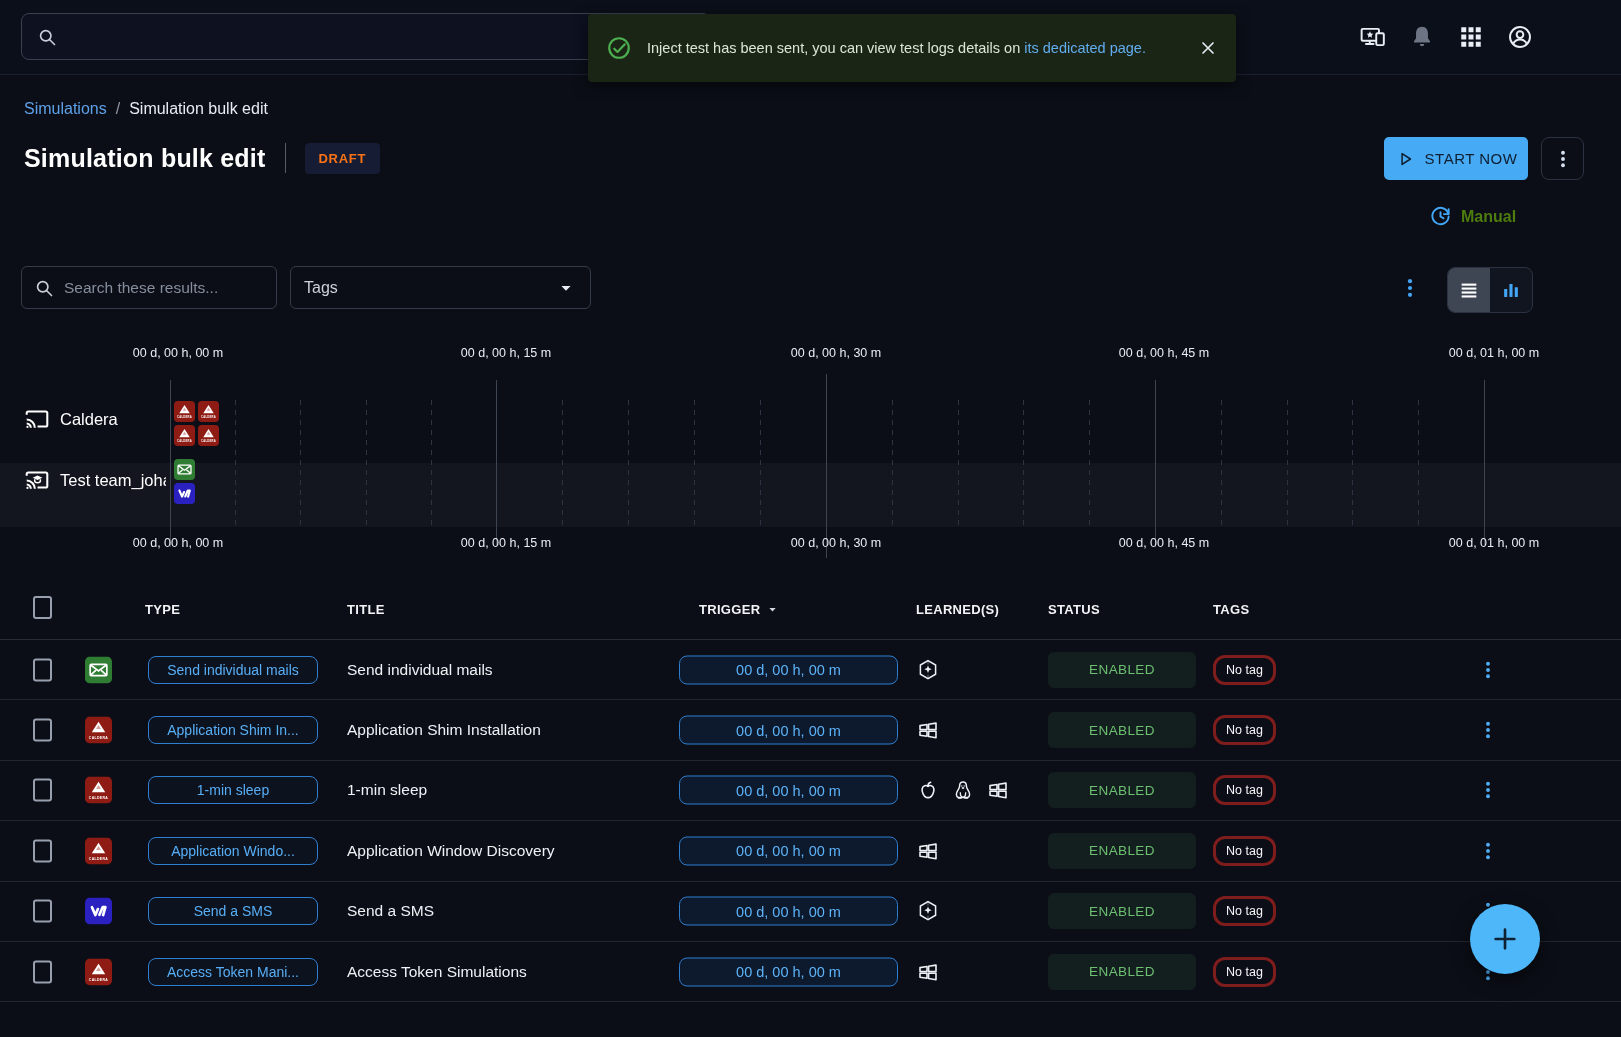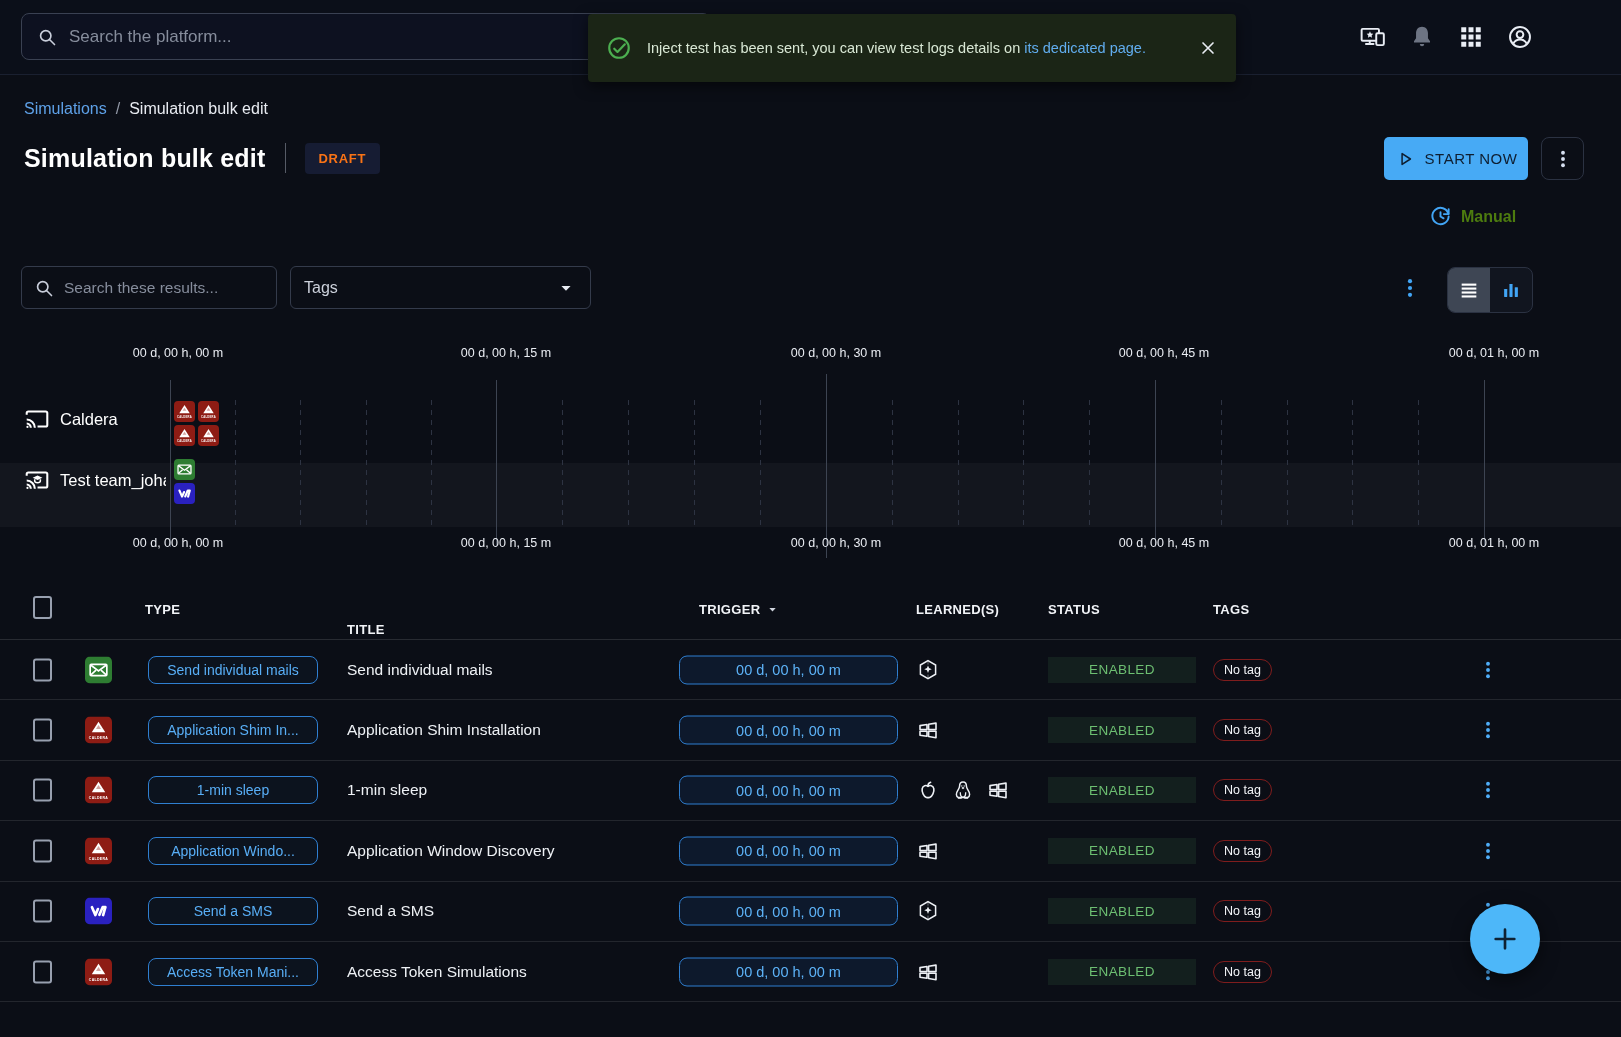--- a/index.html
+++ b/index.html
@@ -69,41 +69,40 @@
 .cb{width:19px;height:23px;border:2px solid #98a0af;border-radius:3px;cursor:pointer}
 .thead .cb{position:absolute;left:33px;top:18px}
 .trow{position:absolute;left:0;width:1621px;height:60.4px;border-bottom:1px solid rgba(255,255,255,.1)}
 .trow>*{position:absolute;top:50%;transform:translateY(-50%)}
 .trow .cb{left:33px}
 .ticon{left:85px}
 .tchip{left:148px;width:170px;height:28px;border:1px solid #2f7fd1;border-radius:8px;color:#58aef6;font-size:14px;display:flex;align-items:center;justify-content:center;background:rgba(30,120,200,.05);white-space:nowrap;cursor:pointer}
 .ttitle{left:347px;font-size:15.5px;color:#eef1f5;white-space:nowrap}
 .trigger-chip{left:679px;width:219px;height:29px;border:1px solid #2f7fd1;border-radius:8px;color:#5db3f8;font-size:14.5px;display:flex;align-items:center;justify-content:center;background:rgba(20,60,110,.25);cursor:pointer}
 .plats{left:916px;display:flex;gap:11px;color:#edf0f5;align-items:center}
-.status{left:1048px;width:148px;height:26px;background:rgba(102,187,106,.1);color:#6dbf72;font-size:13.5px;letter-spacing:.4px;display:flex;align-items:center;justify-content:center;border-radius:0}
-.tagchip{left:1213px;height:22px;padding:0 10px;border:1px solid #7f1d1d;border-radius:12px;color:#f4f6f9;font-size:12.5px;display:flex;align-items:center}
+.status{left:1048px;width:148px;height:36px;background:rgba(102,187,106,.1);color:#6dbf72;font-size:13.5px;letter-spacing:.4px;display:flex;align-items:center;justify-content:center;border-radius:6px}
+.tagchip{left:1213px;height:30px;padding:0 10px;border:3px solid #7f1d1d;border-radius:12px;color:#f4f6f9;font-size:12.5px;display:flex;align-items:center}
 .rkebab{left:1477px;color:#4fadf7;cursor:pointer}
 
 .fab{position:absolute;left:1470px;top:904px;width:70px;height:70px;border-radius:50%;background:#4db7f9;display:flex;align-items:center;justify-content:center;box-shadow:0 6px 18px rgba(0,0,0,.5);z-index:20;cursor:pointer}
 .fab .ic{width:32px;height:32px;color:#0e2233}
 </style>
 </head>
 <body>
 
 <div class="screen">
 
   <div class="topbar">
     <div class="gsearch">
       <span class="ic i20">
           <svg viewBox="0 0 24 24" fill="none" stroke="currentColor" stroke-width="2">
             <circle cx="10.5" cy="10.5" r="6.2"></circle>
             <path d="M15.3 15.3L21 21" stroke-linecap="round"></path>
           </svg>
         </span>
-      <input placeholder="Search the platform..." style="">
     </div>
     <div class="tb-actions" id="tb-actions">
         <span class="ic i26">
           <svg viewBox="0 0 24 24" fill="none" stroke="currentColor" stroke-width="1.8">
             <rect x="1.5" y="4.5" width="16" height="11" rx="1"></rect>
             <path d="M5.5 18.5h7" stroke-linecap="round"></path>
             <path d="M9 15.5v3"></path>
             <path d="M9.2 6.8l.9 1.9 2.1.3-1.5 1.5.35 2.1-1.85-1-1.85 1 .35-2.1-1.5-1.5 2.1-.3z" fill="currentColor" stroke="none"></path>
             <rect x="15" y="8.5" width="7" height="11" rx="1.2" fill="#0b0f19"></rect>
           </svg>
@@ -346,21 +345,21 @@
         </svg>
       </span>
     </div>
 
   <div class="table">
     <div class="thead" id="thead">
       <span class="cb"></span>
     <div class="th" style="left: 145px;">
           <span>TYPE</span>
         </div>
-        <div class="th" style="left: 347px; margin-top: 20px;">
+        <div class="th" style="left: 347px;">
           <span>TITLE</span>
         </div>
         <div class="th" style="left: 699px;">
           <span>TRIGGER</span>
           <span class="ic i11 sort">
             <svg viewBox="0 0 24 24" fill="currentColor">
               <path d="M5 8.5l7 8 7-8z"></path>
             </svg>
           </span>
         </div>

